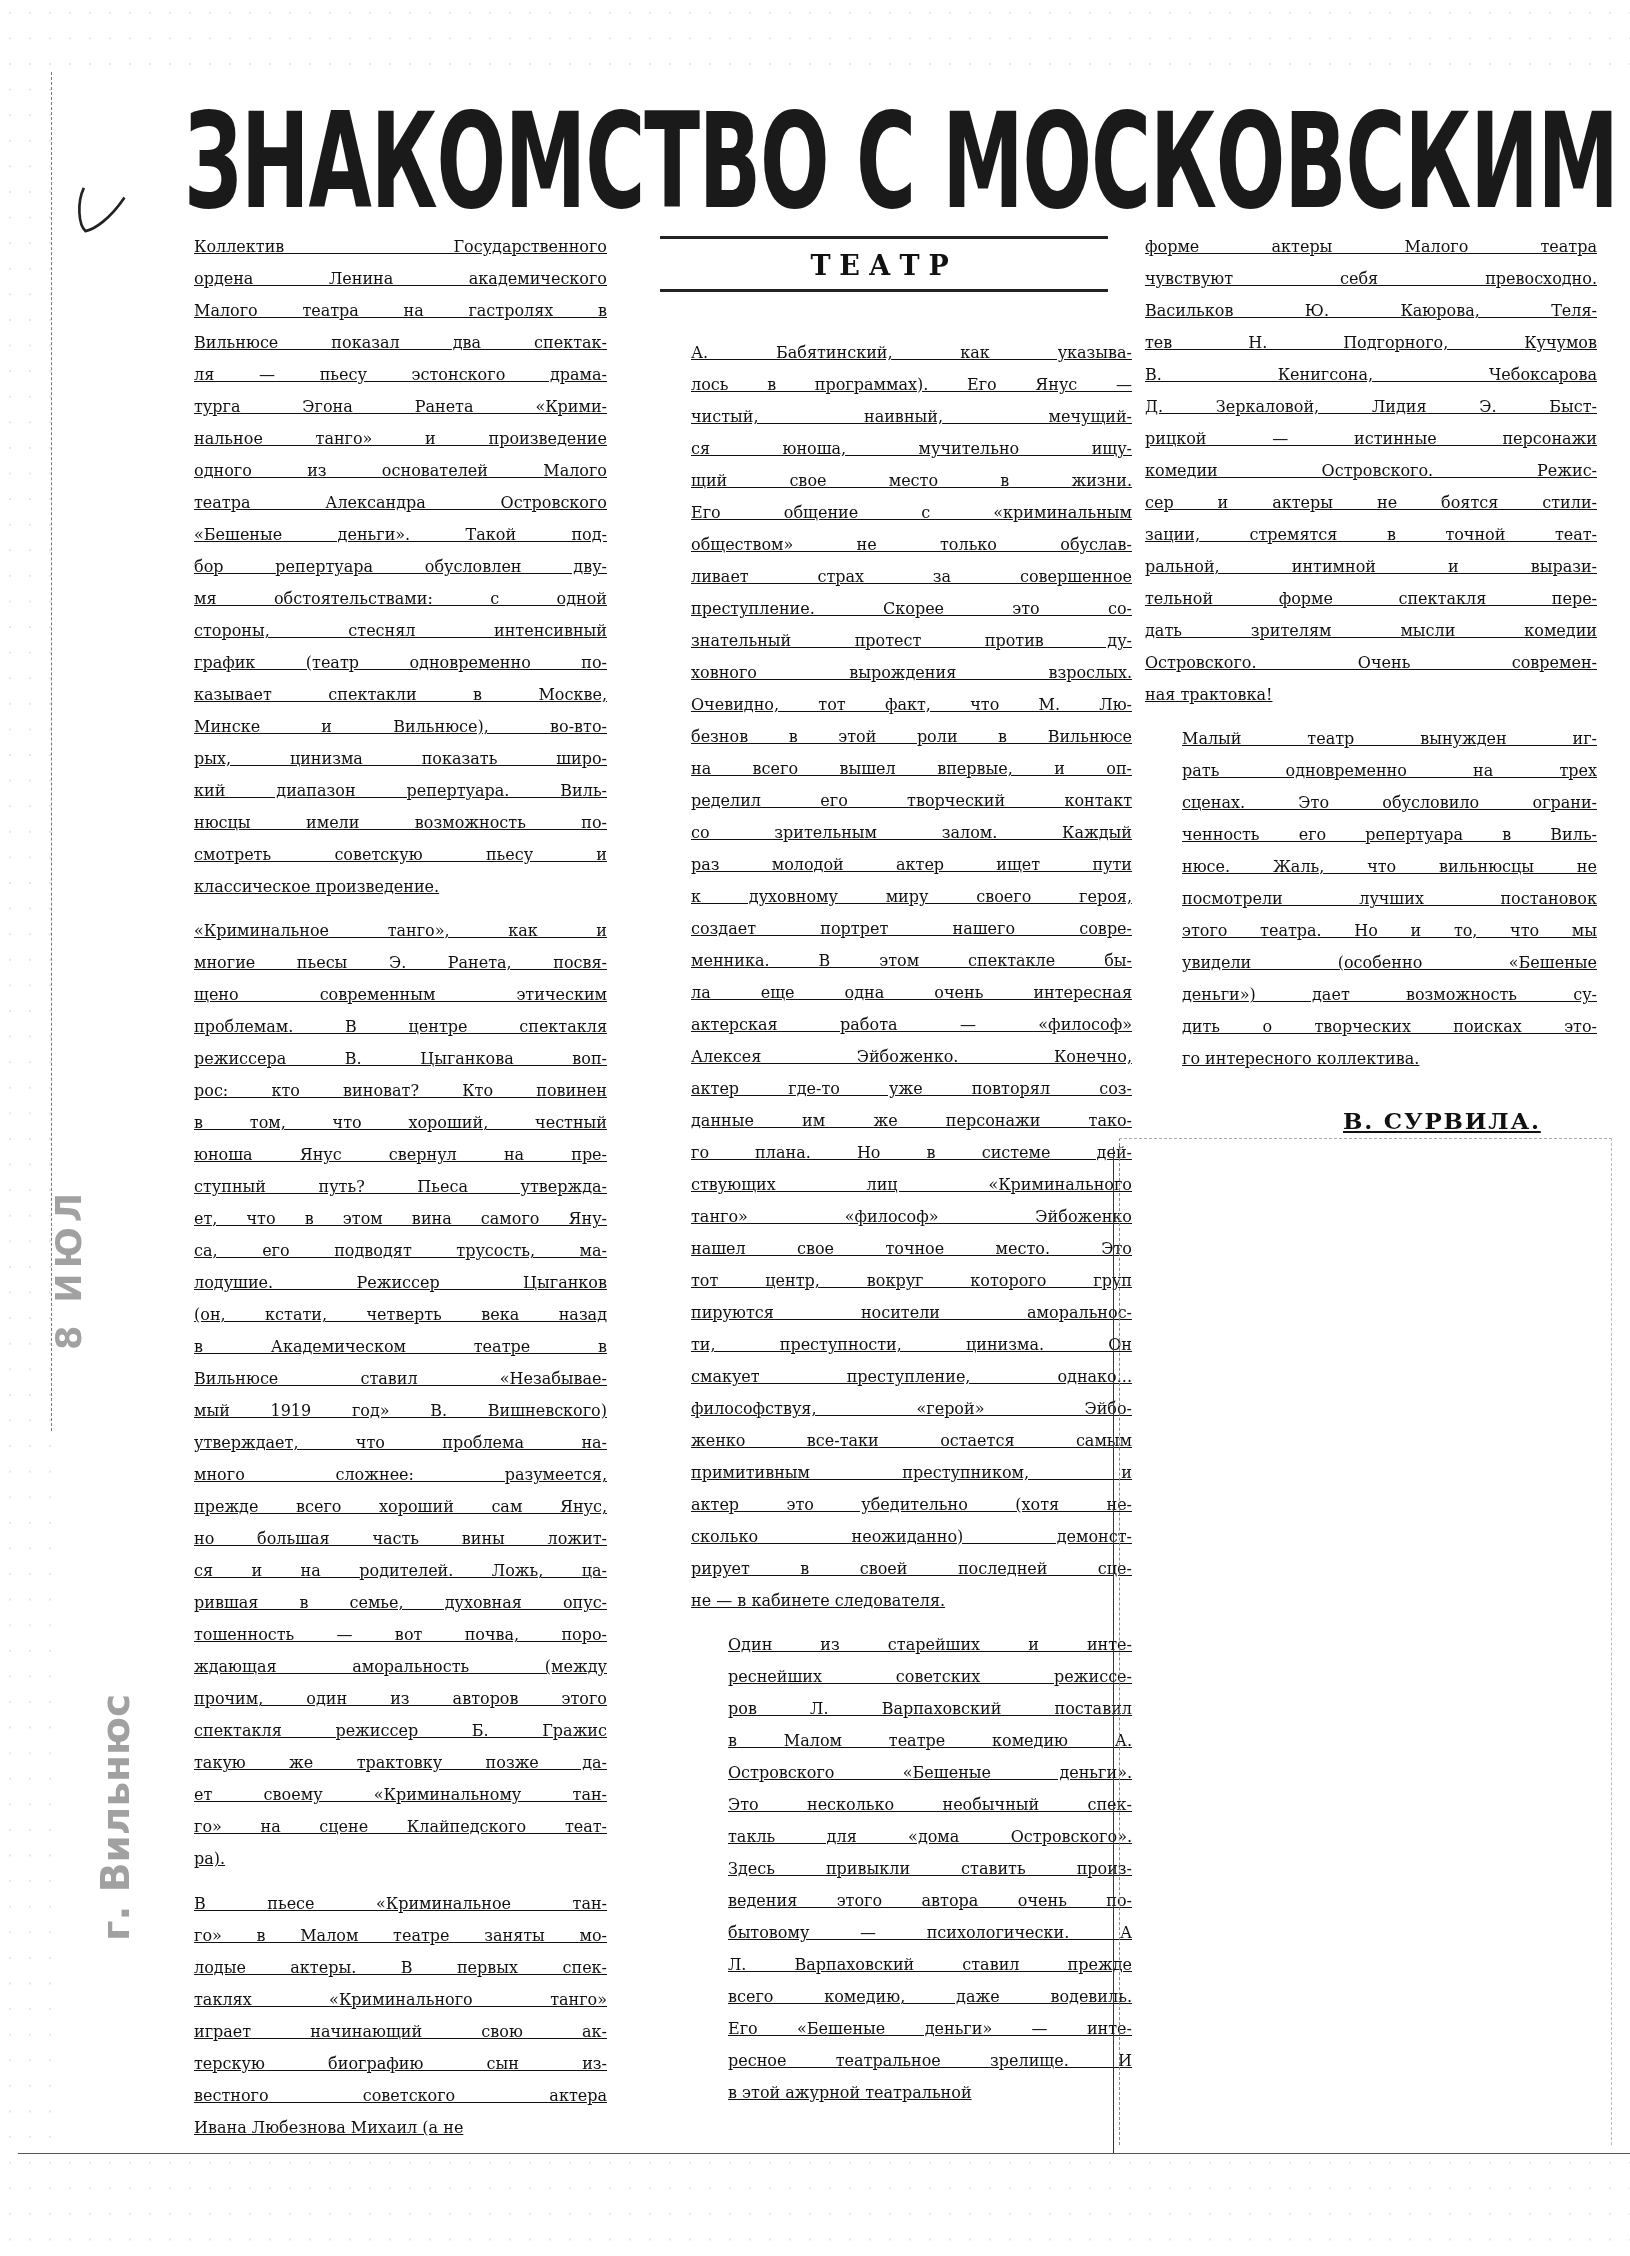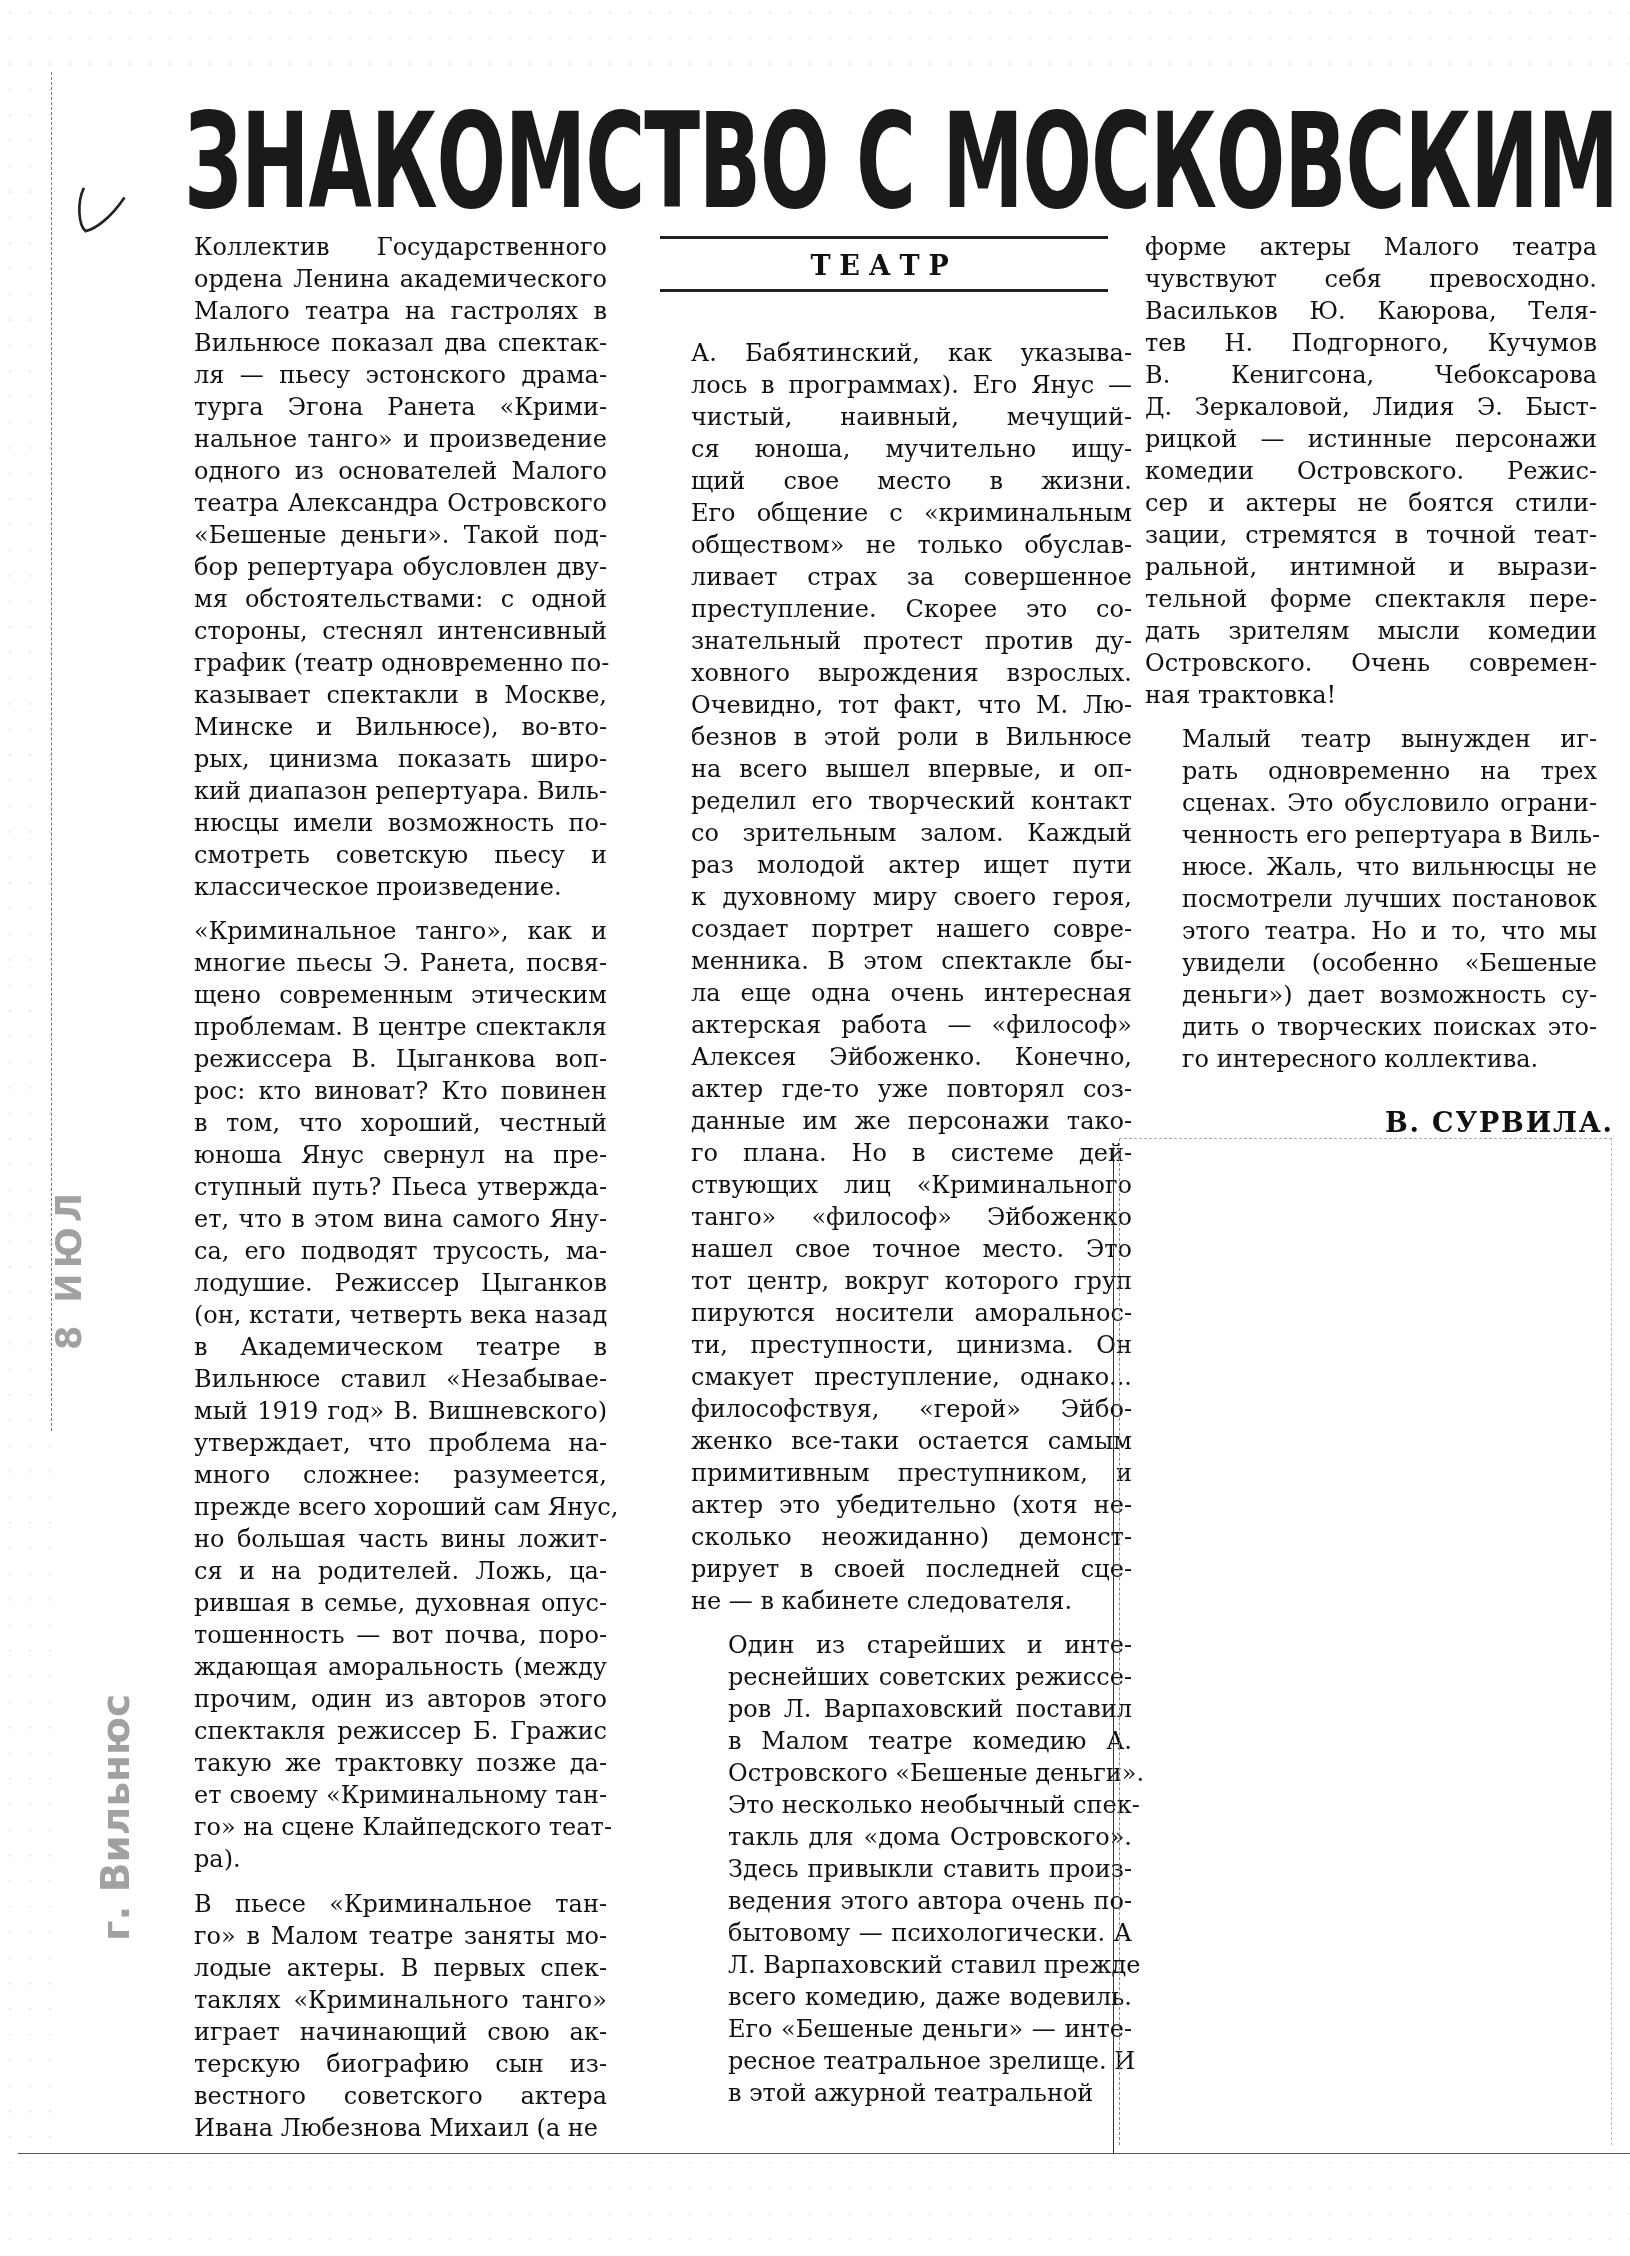--- a/index.html
+++ b/index.html
@@ -7,33 +7,33 @@
   .noise { position:absolute; left:0; top:0; width:1630px; height:2257px;
     background-image: radial-gradient(#bbb 0.7px, transparent 0.9px);
     background-size: 20px 25.6px; opacity:0.35; pointer-events:none; }
   .clip { position:absolute; left:53px; top:72px; width:1579px; height:2082px; background:#fff; }
   .clip-left-edge { position:absolute; left:51px; top:72px; height:1359px; border-left:0.9px dashed #777; }
   .clip-bottom { position:absolute; left:17.6px; top:2153px; width:1613px; border-top:1.8px solid #555; }
   .headline { position:absolute; left:184px; top:95px; width:1412px; height:132px;
     font-family:"DejaVu Sans", sans-serif; font-weight:bold; font-size:132px; line-height:132px;
     letter-spacing:-1.8px; transform:scaleX(0.62); transform-origin:left top; white-space:nowrap; color:#1a1a1a; }
   .check { position:absolute; left:75px; top:185px; width:53px; height:49px; }
-  .col { position:absolute; font-size:24px; line-height:32px; text-align:justify; hyphens:manual; }
+  .col { position:absolute; font-size:16px; line-height:32px; text-align:justify; hyphens:manual;text-decoration:underline; }
   .col p { margin:0; }
   .col p.indent { text-indent:37px; }
   .col p.gap { margin-top:12.4px; }
   .line { display:block; text-align:justify; text-align-last:justify; white-space:nowrap; }
   .line.last { text-align-last:left; }
   .col1 { left:157px; top:231px; width:450px; }
   .col2 { left:691px; top:337px; width:441px; }
   .col3 { left:1145px; top:231px; width:452px; }
   .rubric { position:absolute; left:660px; top:236px; width:448px; }
   .rubric .rule { border-top:3.5px solid #222; }
   .rubric .title { text-align:center; font-family:"DejaVu Serif", serif; font-weight:bold; font-size:27px; letter-spacing:8.8px; padding:10.6px 0 8.8px; }
-  .signature { position:absolute; left:1385px; top:1107px; font-family:"DejaVu Serif", serif; font-weight:bold; font-size:27px; letter-spacing:1.8px; }
+  .signature { position:absolute; left:1343px; top:1107px; font-family:"DejaVu Serif", serif; font-weight:bold; font-size:23px; letter-spacing:1.8px;text-decoration:underline; }
   .box3 { position:absolute; left:1119px; top:1138px; width:491px; height:1006px; border-left:1.8px dashed #888; border-top:0.9px dashed #aaa; border-right:0.9px dashed #bbb; }
   .col2-border { position:absolute; left:1113px; top:1147px; height:1006px; border-left:1.8px solid #333; }
   .stamp { position:absolute; font-family:"DejaVu Sans", sans-serif; color:#555; transform:rotate(-90deg); transform-origin:left top; white-space:nowrap; opacity:0.55; }
   .stamp-city { left:93px; top:1941px; font-size:39px; font-weight:bold; }
   .stamp-date { left:49px; top:1350px; font-size:35px; font-weight:bold; letter-spacing:5.3px; }
 </style>
 </head>
 <body>
 
 <div class="noise"></div>

